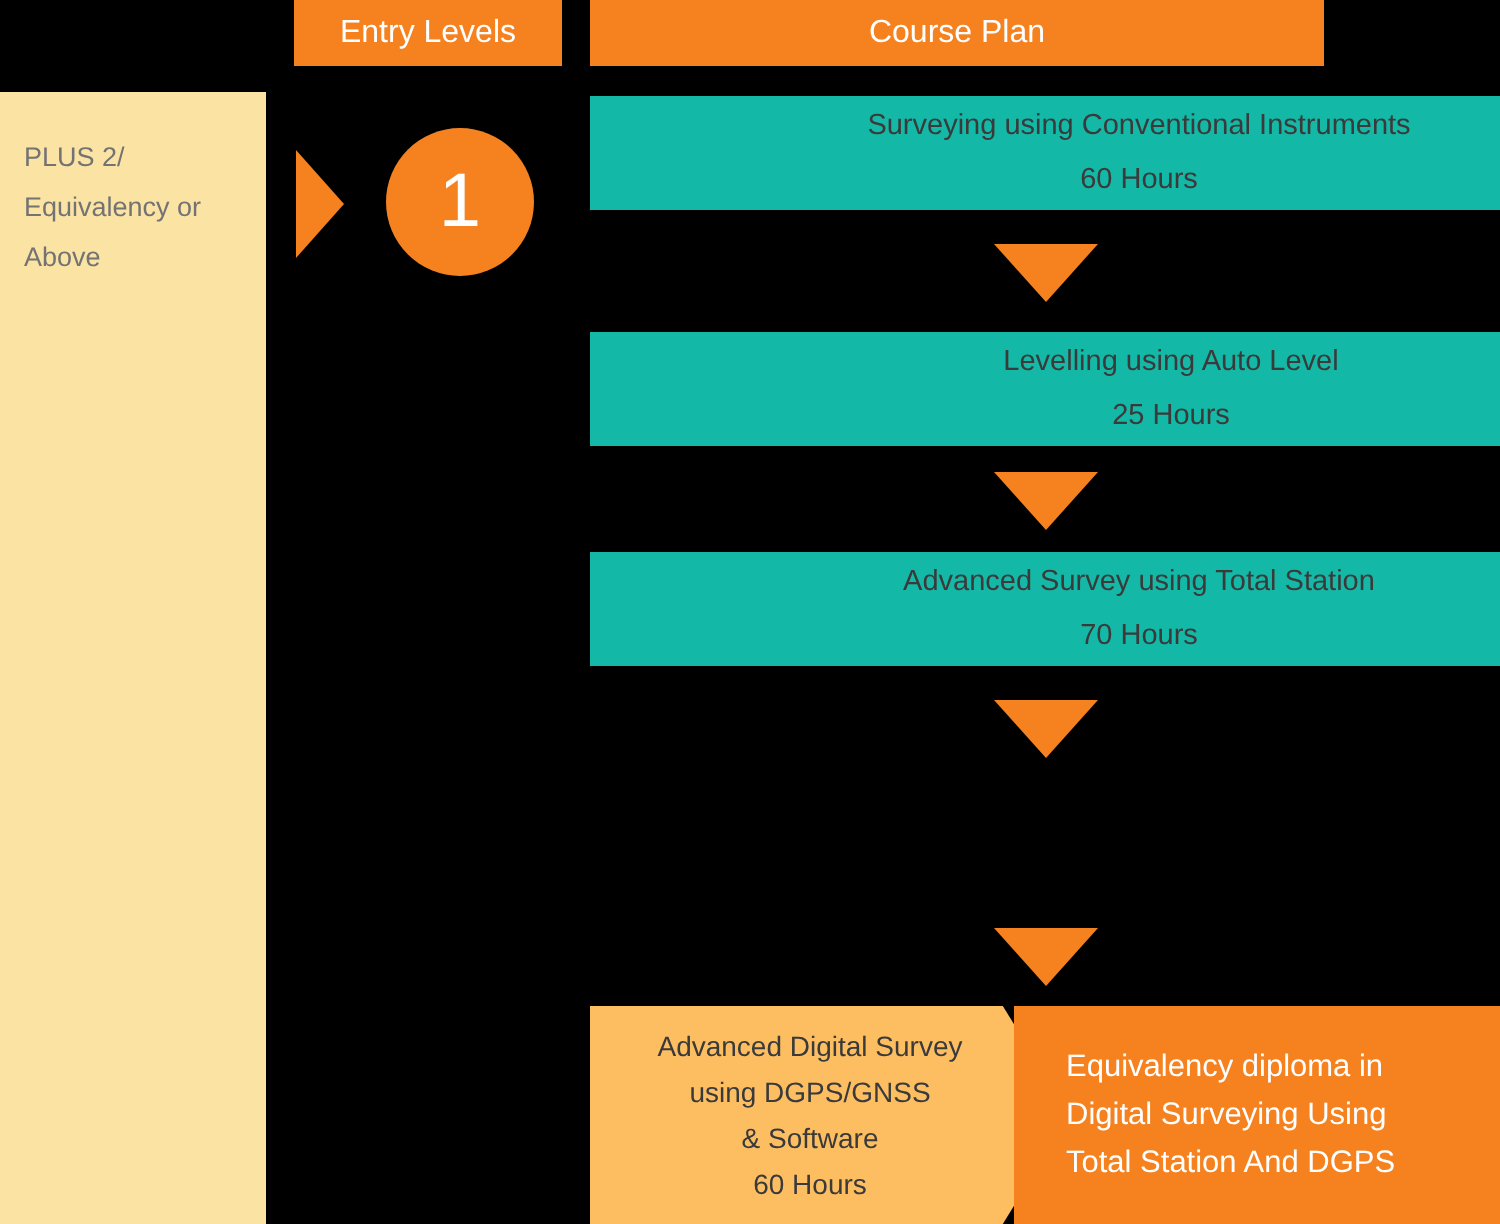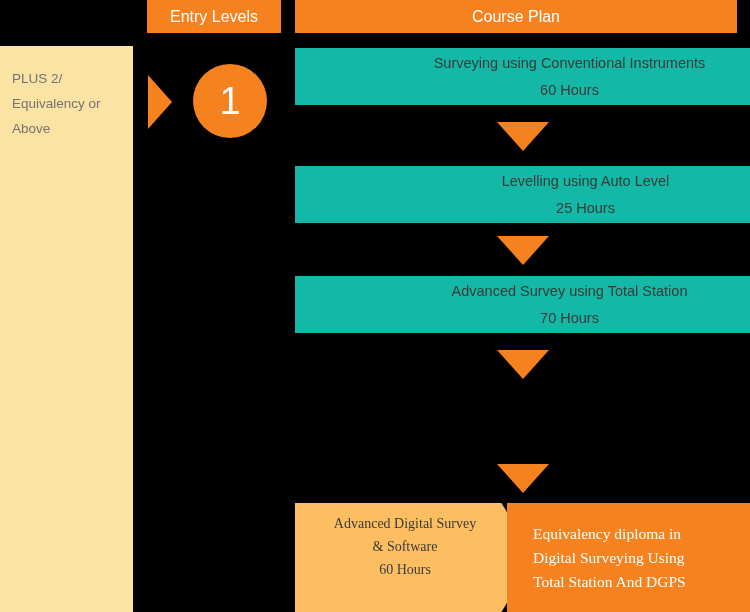--- a/index.html
+++ b/index.html
@@ -25,21 +25,21 @@
     height: 33px;
     background: #F5821F;
     color: #FFFFFF;
     font-size: 16px;
     line-height: 33px;
     text-align: center;
     white-space: nowrap;
   }
   #hdr-for-whom   { left: 0px;   width: 133px; margin-top: 46px; }
   #hdr-entry      { left: 147px; width: 134px; }
-  #hdr-course     { left: 295px; width: 442px; }
+  #hdr-course     { left: 295px; width: 367px; }
 
   
   #for-whom-panel {
     position: absolute;
     left: 0px;
     top: 46px;
     width: 133px;
     height: 566px;
     background: #FBE3A4;
     box-sizing: border-box;
@@ -119,21 +119,20 @@
   #arrow-3 { top: 350px; }
   #arrow-4 { top: 464px; }
 
   
   #final-row {
     position: absolute;
     left: 295px;
     top: 503px;
     width: 455px;
     height: 109px;
-    font-family: Liberation Serif, serif;
   }
   #final-left {
     position: absolute;
     left: 0;
     top: 0;
     width: 240px;
     height: 109px;
     background: #FDBE62;
     color: #3A3A3A;
     text-align: center;
@@ -200,20 +199,21 @@
   </div>
 
   <div class="down-arrow" id="arrow-3"></div>
 
 
   <div class="down-arrow" id="arrow-4"></div>
 
   <div id="final-row">
     <div id="final-left">
       <div class="ln">Advanced Digital Survey</div>
+      <div class="ln">using DGPS/GNSS</div>
       <div class="ln">&amp; Software</div>
       <div class="ln">60  Hours</div>
     </div>
     <div id="final-right">
       <div class="ln">Equivalency diploma in</div>
       <div class="ln">Digital Surveying Using</div>
       <div class="ln">Total Station And DGPS</div>
     </div>
   </div>
 

